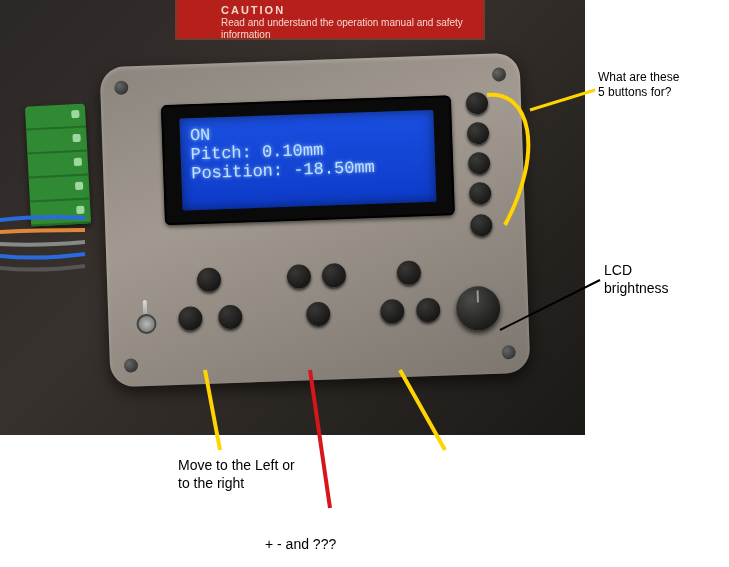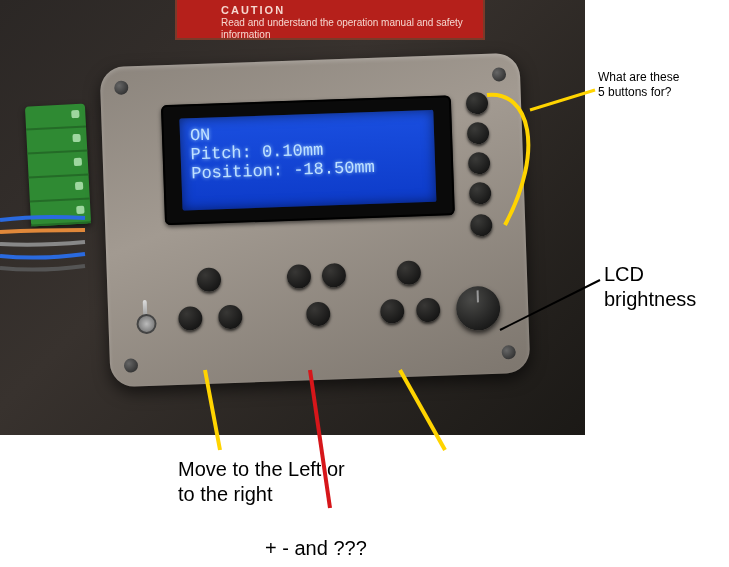--- a/index.html
+++ b/index.html
@@ -28,21 +28,21 @@
   
   .toggle{position:absolute;left:28px;bottom:52px;width:16px;height:36px}
   .toggle .base{position:absolute;bottom:0;left:0;width:16px;height:16px;border-radius:50%;background:radial-gradient(circle,#bbb,#666);border:2px solid #444}
   .toggle .stick{position:absolute;bottom:12px;left:7px;width:4px;height:22px;background:linear-gradient(#ddd,#888);border-radius:2px}
   
   .term{position:absolute;left:28px;top:105px;width:60px;height:120px;background:#2f8a33;border-radius:4px;transform:rotate(-3deg);box-shadow:0 3px 6px rgba(0,0,0,0.6)}
   .term .row{height:22px;border-bottom:2px solid #246b27;position:relative}
   .term .row::after{content:"";position:absolute;right:6px;top:6px;width:8px;height:8px;background:#9ed79f;border-radius:2px}
   .wires{position:absolute;left:0;top:210px;width:120px;height:70px;pointer-events:none}
   
-  .label{position:absolute;font-size:20px;line-height:1.25;color:#000}
+  .label{position:absolute;font-size:14px;line-height:1.25;color:#000}
   .label.q{font-size:12px}
   svg.leads{position:absolute;left:0;top:0;width:729px;height:567px;pointer-events:none}
 </style>
 </head>
 <body>
 
 <div class="stage">
   <div class="photo">
 
     <div class="warn">

